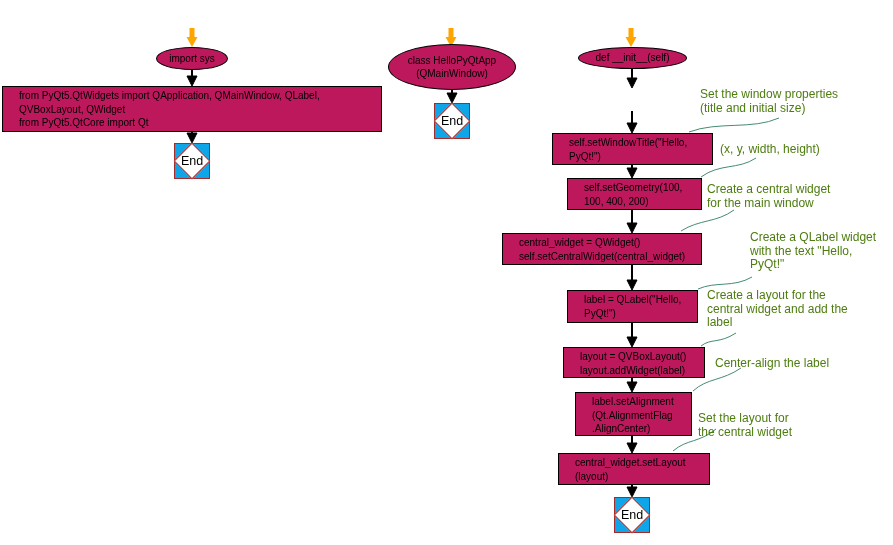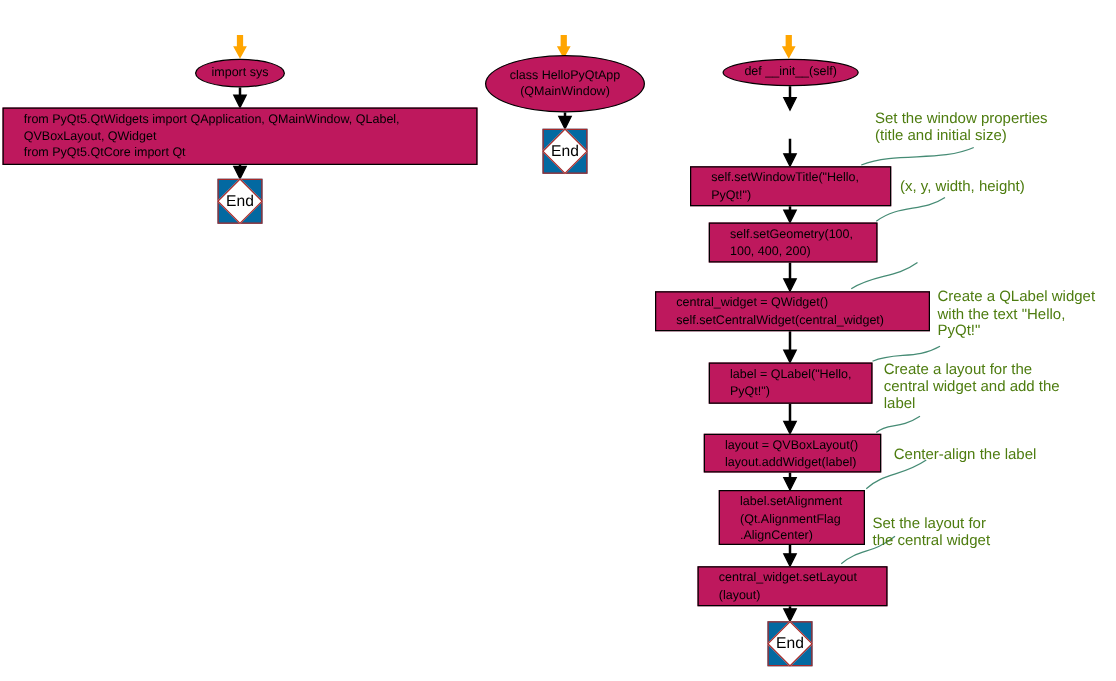--- a/index.html
+++ b/index.html
@@ -5,21 +5,21 @@
   html,body{margin:0;padding:0;background:#ffffff;}
   .canvas{position:relative;width:893px;height:545px;background:#ffffff;overflow:hidden;
           font-family:"Liberation Sans",sans-serif;color:#000;}
   .edges{position:absolute;left:0;top:0;z-index:0;}
   .node{position:absolute;z-index:1;box-sizing:border-box;background:#be185d;
         font-size:10px;line-height:13.5px;white-space:pre;}
   .oval{border:1.5px solid #000;border-radius:50%;display:flex;align-items:center;
         justify-content:center;text-align:center;}
   .box{border:1.4px solid #000;padding:2px 16px;text-align:left;}
   .end-node{position:absolute;z-index:1;box-sizing:border-box;width:36px;height:36px;
-            border:1.5px solid #A52A2A;background:#0369a1;}
+            border:1.5px solid #A52A2A;background:#0ea5e9;}
   .end-diamond{position:absolute;left:50%;top:50%;width:24px;height:24px;
                transform:translate(-50%,-50%) rotate(45deg);
                border:1.2px solid #A52A2A;background:#fff;}
   .end-label{position:absolute;left:50%;top:50%;transform:translate(-50%,-50%);
              font-size:12.5px;line-height:12.5px;background:transparent;}
   .annotation{position:absolute;z-index:1;color:#4d7c0f;font-size:12px;line-height:13.5px;
               white-space:pre;text-align:left;}
 </style>
 </head>
 <body>
@@ -86,39 +86,41 @@
   <div class="end-node" style="left:434px;top:103px">
     <div class="end-diamond"></div>
     <span class="end-label">End</span>
   </div>
 
   <div class="node oval" style="left:578px;top:47px;width:109px;height:22px">def __init__(self)</div>
   <div class="node box" style="left:552px;top:133px;width:161px;height:32px">self.setWindowTitle("Hello,
 PyQt!")</div>
   <div class="node box" style="left:567px;top:178px;width:135px;height:32px">self.setGeometry(100,
 100, 400, 200)</div>
-  <div class="node box" style="left:524px;top:233px;width:220px;height:32px">central_widget = QWidget()
+  <div class="node box" style="left:502px;top:233px;width:200px;height:32px">central_widget = QWidget()
 self.setCentralWidget(central_widget)</div>
   <div class="node box" style="left:567px;top:290px;width:131px;height:33px">label = QLabel("Hello,
 PyQt!")</div>
   <div class="node box" style="left:575px;top:392px;width:117px;height:44px">label.setAlignment
 (Qt.AlignmentFlag
 .AlignCenter)</div>
   <div class="node box" style="left:563px;top:347px;width:142px;height:31px">layout = QVBoxLayout()
 layout.addWidget(label)</div>
   <div class="node box" style="left:558px;top:453px;width:152px;height:32px">central_widget.setLayout
 (layout)</div>
   <div class="end-node" style="left:614px;top:497px">
     <div class="end-diamond"></div>
     <span class="end-label">End</span>
   </div>
 
   <div class="annotation" style="left:700px;top:88px">Set the window properties
 (title and initial size)</div>
   <div class="annotation" style="left:720px;top:143px">(x, y, width, height)</div>
+  <div class="annotation" style="left:707px;top:183px">Create a central widget
+for the main window</div>
   <div class="annotation" style="left:750px;top:231px">Create a QLabel widget
 with the text "Hello,
 PyQt!"</div>
   <div class="annotation" style="left:707px;top:289px">Create a layout for the
 central widget and add the
 label</div>
   <div class="annotation" style="left:715px;top:357px">Center-align the label</div>
   <div class="annotation" style="left:698px;top:412px">Set the layout for
 the central widget</div>
 

